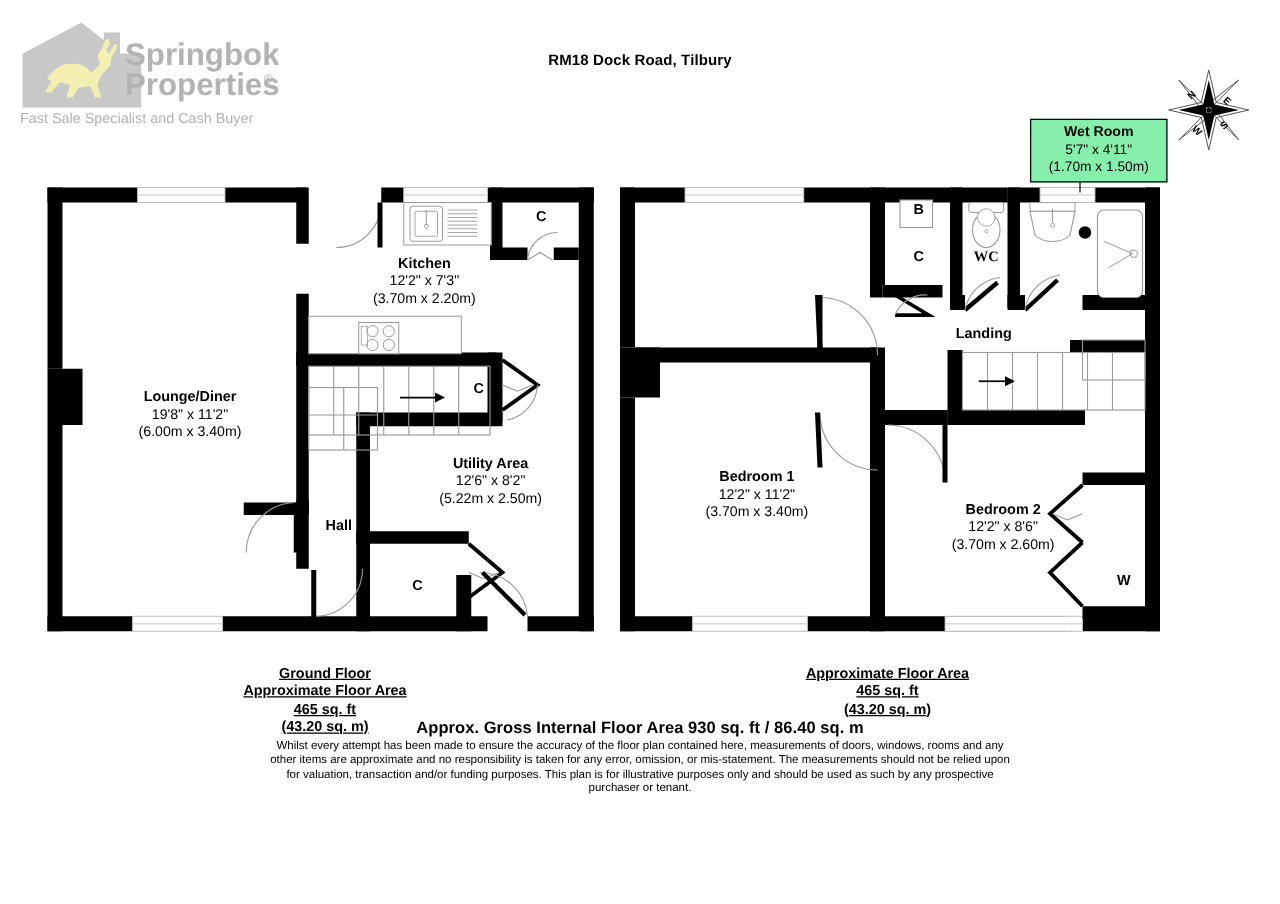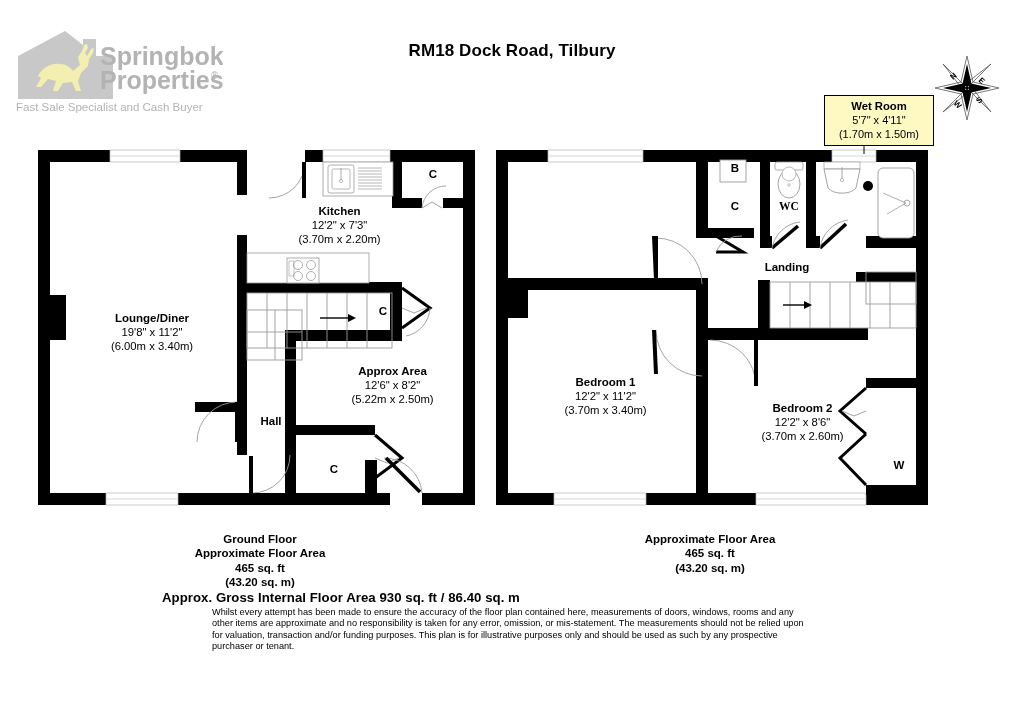--- a/index.html
+++ b/index.html
@@ -17,31 +17,31 @@
     overflow: hidden;
   }
   #plan-root {
     position: absolute;
     inset: 0;
   }
   .abs { position: absolute; }
 
   
   #brand-logo {
-    left: 8px; top: 21px;
+    left: 8px; top: 8px;
     width: 215px; height: 95px;
   }
   #brand-logo svg { display: block; }
 
   
   #plan-title {
     left: 0; top: 41px;
     width: 1024px;
     text-align: center;
-    font-size: 17px;
+    font-size: 12px;
     font-weight: bold;
     letter-spacing: 0.1px;
   }
 
   
   #compass-rose {
     left: 931px; top: 52px;
     width: 72px; height: 72px;
   }
 
@@ -71,43 +71,44 @@
     font-weight: bold;
     text-align: center;
     line-height: 13px;
   }
 
   
   #wet-room-callout {
     left: 824px; top: 95px;
     width: 100px;
     border: 1px solid #000000;
-    background: #fef9c3;
+    background: #86efac;
     padding: 3px 4px 4px 4px;
     text-align: center;
     line-height: 14px;
   }
   #wet-room-callout .rl-name { font-size: 11.3px; font-weight: bold; display: block; }
   #wet-room-callout .rl-dim  { font-size: 11px; display: block; }
 
   
   .floor-caption {
     text-align: center;
     font-size: 11.5px;
     font-weight: bold;
     line-height: 14.3px;
   }
-  .floor-caption span { display: block; }
+  .floor-caption span { display: block; text-decoration: underline; }
   #ground-floor-caption { left: 130px; top: 532px; width: 260px; }
   #first-floor-caption  { left: 580px; top: 532px; width: 260px; }
 
   
   #footer-block {
-    left: 162px; top: 590px;
+    left: 162px; top: 574px;
     width: 700px;
+    text-align: center;
   }
   #gross-area-heading {
     font-size: 13.2px;
     font-weight: bold;
     margin-bottom: 2px;
     letter-spacing: 0.05px;
   }
   #disclaimer-text {
     font-size: 9.2px;
     line-height: 11.4px;
@@ -308,21 +309,21 @@
     <span class="rl-dim">(6.00m x 3.40m)</span>
   </div>
 
   <div class="abs room-label" style="left:252px; top:204px; width:175px;">
     <span class="rl-name">Kitchen</span>
     <span class="rl-dim">12'2" x 7'3"</span>
     <span class="rl-dim">(3.70m x 2.20m)</span>
   </div>
 
   <div class="abs room-label" style="left:305px; top:364px; width:175px;">
-    <span class="rl-name">Approx Area</span>
+    <span class="rl-name">Utility Area</span>
     <span class="rl-dim">12'6" x 8'2"</span>
     <span class="rl-dim">(5.22m x 2.50m)</span>
   </div>
 
   <div class="abs tag-label" style="left:241px; top:415px; width:60px;">Hall</div>
   <div class="abs tag-label" style="left:411px; top:168px; width:44px;">C</div>
   <div class="abs tag-label" style="left:361px; top:305px; width:44px;">C</div>
   <div class="abs tag-label" style="left:312px; top:463px; width:44px;">C</div>
 
   <svg class="abs floor-svg" id="first-floor-plan" viewBox="0 0 448 385">

